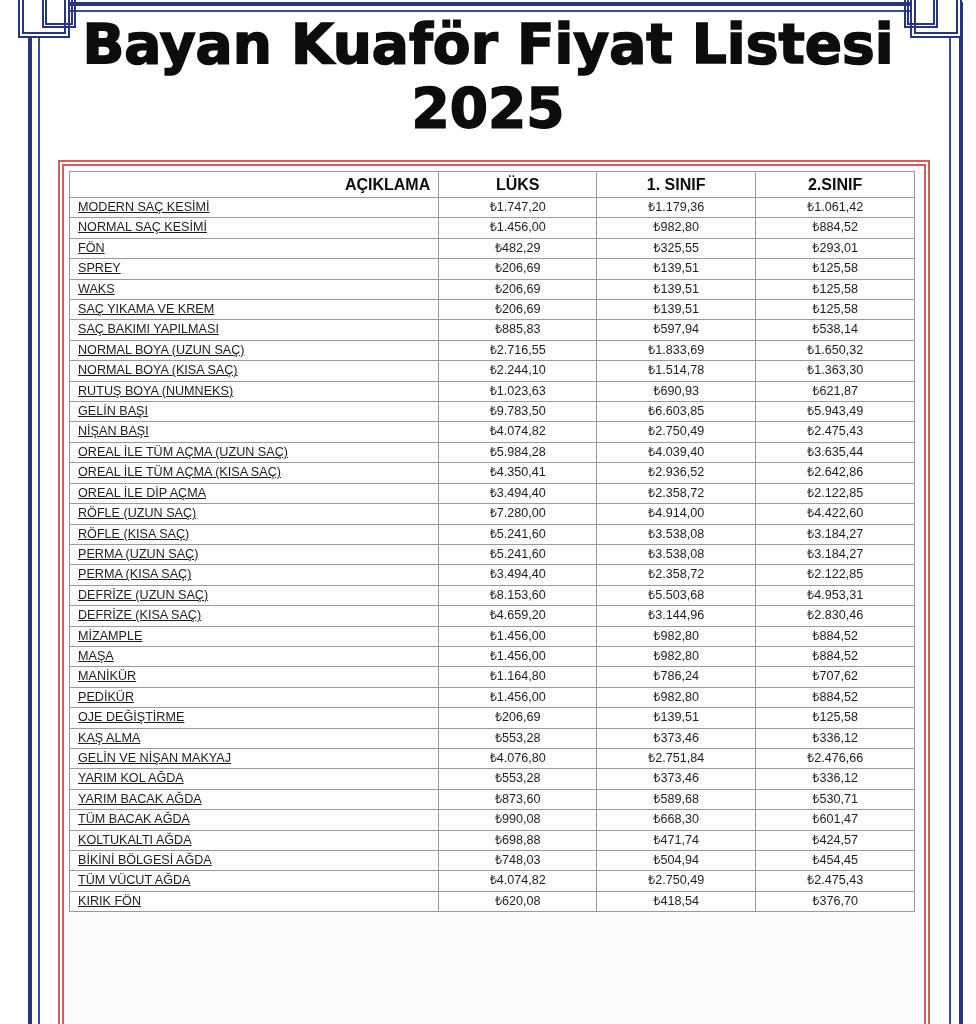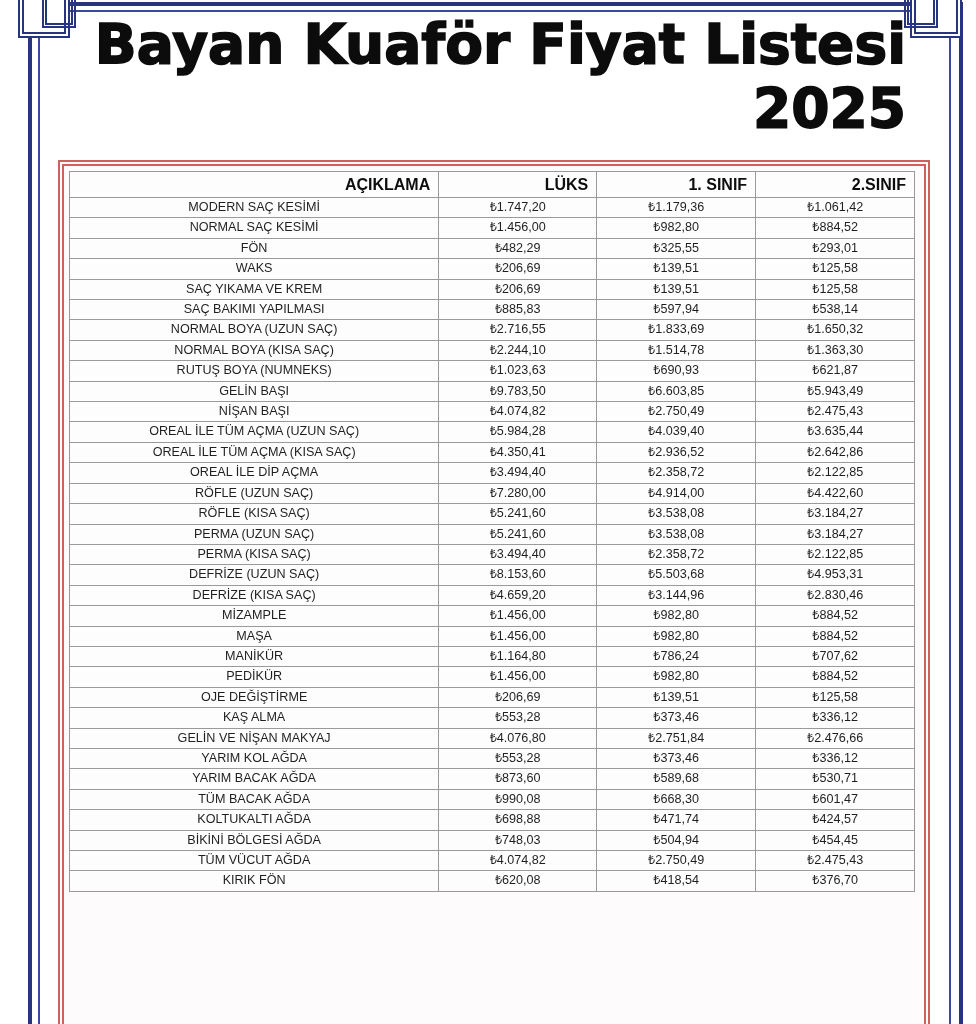--- a/index.html
+++ b/index.html
@@ -20,21 +20,21 @@
   .knot{position:absolute;background:#ffffff;pointer-events:none;}
   .knot-big{width:40px;height:40px;border:6px double #27357e;}
   .knot-small{width:24px;height:24px;border:5px double #27357e;background:transparent;}
   .knot-tl-big{left:18px;top:-14px;}
   .knot-tl-small{left:42px;top:-6px;}
   .knot-tr-big{right:14px;top:-14px;}
   .knot-tr-small{right:38px;top:-6px;}
   
   .title-wrap{
     position:absolute;top:12px;left:70px;right:70px;
-    text-align:right;color:#0c0c0c;
+    text-align:center;color:#0c0c0c;
   }
   .title-line{
     font-family:"DejaVu Sans", sans-serif;
     font-weight:800;font-size:55px;line-height:64px;
     letter-spacing:0px;
     -webkit-text-stroke:1.6px #0c0c0c;
   }
   
   .table-frame{
     position:absolute;top:160px;left:58px;width:872px;height:880px;
@@ -47,27 +47,27 @@
     width:100%;border-collapse:collapse;background:#fdfdfd;
     table-layout:fixed;
   }
   .price-table th,.price-table td{
     border:1px solid #9a9a9a;
     color:#1f1f1f;
     overflow:hidden;white-space:nowrap;
   }
   .price-table th{
     font-size:16px;font-weight:bold;color:#0d0d0d;
-    padding:3px 8px;line-height:19px;text-align:right;
+    padding:3px 8px;line-height:19px;text-align:center;
   }
   .price-table th.col-desc{text-align:right;}
   .price-table td{
     font-size:12.6px;line-height:15.4px;padding:2px 8px;text-align:center;
   }
-  .price-table td.cell-desc{text-align:center;}
+  .price-table td.cell-desc{text-align:left;text-decoration:underline;}
 </style>
 </head>
 <body>
 
 <div class="frame-outer"></div>
 <div class="frame-inner"></div>
 <div class="knot knot-big knot-tl-big"></div>
 <div class="knot knot-small knot-tl-small"></div>
 <div class="knot knot-big knot-tr-big"></div>
 <div class="knot knot-small knot-tr-small"></div>
@@ -106,20 +106,26 @@
           <td>₺982,80</td>
           <td>₺884,52</td>
         </tr>
         <tr>
           <td class="cell-desc">FÖN</td>
           <td>₺482,29</td>
           <td>₺325,55</td>
           <td>₺293,01</td>
         </tr>
         <tr>
+          <td class="cell-desc">SPREY</td>
+          <td>₺206,69</td>
+          <td>₺139,51</td>
+          <td>₺125,58</td>
+        </tr>
+        <tr>
           <td class="cell-desc">WAKS</td>
           <td>₺206,69</td>
           <td>₺139,51</td>
           <td>₺125,58</td>
         </tr>
         <tr>
           <td class="cell-desc">SAÇ YIKAMA VE KREM</td>
           <td>₺206,69</td>
           <td>₺139,51</td>
           <td>₺125,58</td>

